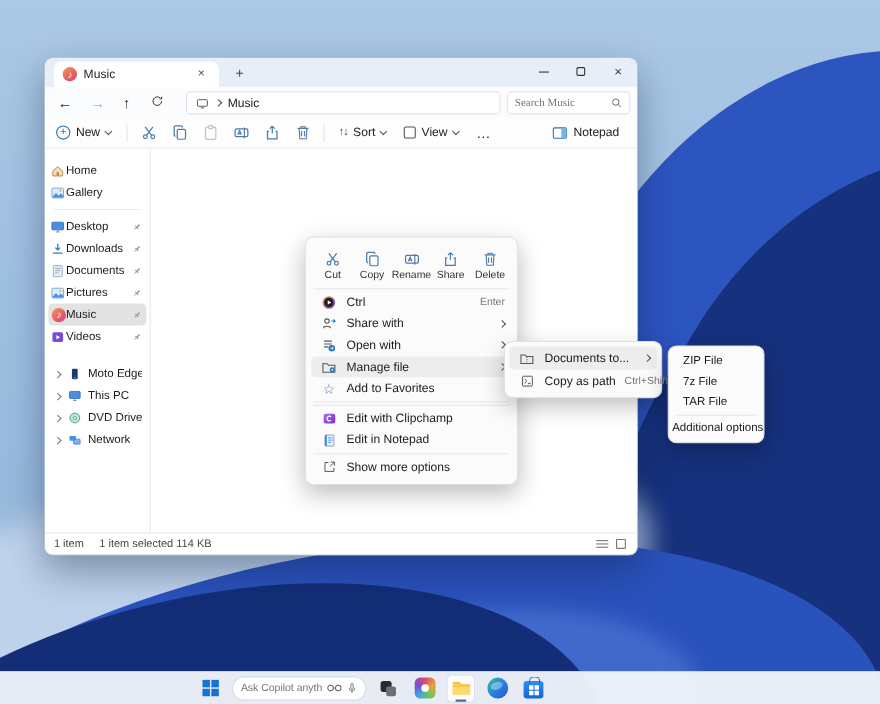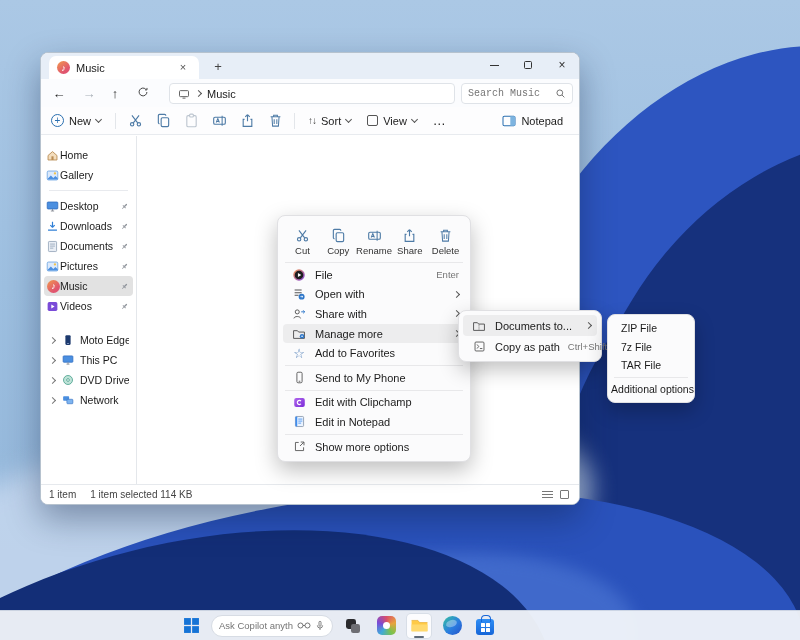--- a/index.html
+++ b/index.html
@@ -39,21 +39,21 @@
   .wbtn .maxbox { width:8px; height:8px; border:1px solid #333; border-radius:1.5px; }
 
   .navbar { position:relative; height:28px; background:#fbfcfe; display:flex; align-items:center; }
   .navbtn { width:24px; text-align:center; font-size:13px; color:#222; }
   .navbtn.dis { color:#a8aeb6; }
   .crumbbox { position:absolute; left:128px; top:4px; width:286px; height:21px; border:1px solid #dfe3e8;
     border-radius:4px; background:#fff; display:flex; align-items:center; gap:6px; padding:0 8px; font-size:11px; }
   .searchbox { position:absolute; left:420px; top:4px; width:112px; height:21px; border:1px solid #dfe3e8;
     border-radius:4px; background:#fff; display:flex; align-items:center; padding:0 6px; }
   .searchbox input { flex:1; min-width:0; border:0; outline:0; font-size:10px; color:#444; background:transparent;
-    font-family:Liberation Mono, monospace; }
+    font-family:Liberation Serif, serif; }
 
   .toolbar { position:relative; height:28px; background:#fdfdfe; border-bottom:1px solid #e8ebef;
     display:flex; align-items:center; font-size:11px; }
   .newbtn { display:flex; align-items:center; gap:5px; padding:0 9px 0 10px; height:24px; border-radius:4px; }
   .pluscirc { width:13px; height:13px; border:1.2px solid #2a6fb0; border-radius:50%; color:#2a6fb0;
     font-size:10px; line-height:11px; text-align:center; }
   .tico { width:28px; height:24px; display:flex; align-items:center; justify-content:center; border-radius:4px; }
   .tsep { width:1px; height:16px; background:#e3e6ea; margin:0 5px; }
   .ddbtn { display:flex; align-items:center; gap:5px; padding:0 8px; height:24px; border-radius:4px; color:#222; }
   .details-btn { position:absolute; right:10px; display:flex; align-items:center; gap:5px; height:24px; padding:0 6px; border-radius:4px; }
@@ -477,70 +477,61 @@
               <linearGradient id="pg" x1="0" y1="0" x2="1" y2="1">
                 <stop offset="0" stop-color="#f59a4e"></stop>
                 <stop offset="1" stop-color="#7d3fe0"></stop>
               </linearGradient>
             </defs>
             <circle cx="8" cy="8" r="6.6" fill="url(#pg)"></circle>
             <circle cx="8" cy="8" r="4.9" fill="#1d1d1f"></circle>
             <path d="M6.8 5.6v4.8L10.6 8z" fill="#fff"></path>
           </svg>
       </span>
-      <span class="mil">File</span>
+      <span class="mil">Ctrl</span>
       <span class="mis">Enter</span>
+    </div>
+    <div class="mi">
+      <span class="mic">
+        <svg width="14" height="14" viewBox="0 0 16 16">
+            <circle cx="6" cy="5.6" r="2.3" fill="none" stroke="#555" stroke-width="1.1"></circle>
+            <path d="M2.2 13c.4-2.8 7.2-2.8 7.6 0" fill="none" stroke="#555" stroke-width="1.1"></path>
+            <path d="M10.5 5.5h4M12.8 3.8l1.7 1.7-1.7 1.7" stroke="#2e77c9" stroke-width="1.1" fill="none"></path>
+          </svg>
+      </span>
+      <span class="mil">Share with</span>
+      <span class="chev right"></span>
     </div>
     <div class="mi">
       <span class="mic">
         <svg width="14" height="14" viewBox="0 0 16 16">
             <path d="M3 3.5h8M3 6.5h8M3 9.5h4.5" stroke="#555" stroke-width="1.2"></path>
             <circle cx="11" cy="11" r="3.4" fill="#2e77c9"></circle>
             <path d="M9.6 11h2.6M11.2 9.9l1.2 1.1-1.2 1.1" stroke="#fff" stroke-width=".9" fill="none"></path>
           </svg>
       </span>
       <span class="mil">Open with</span>
       <span class="chev right"></span>
     </div>
-    <div class="mi">
-      <span class="mic">
-        <svg width="14" height="14" viewBox="0 0 16 16">
-            <circle cx="6" cy="5.6" r="2.3" fill="none" stroke="#555" stroke-width="1.1"></circle>
-            <path d="M2.2 13c.4-2.8 7.2-2.8 7.6 0" fill="none" stroke="#555" stroke-width="1.1"></path>
-            <path d="M10.5 5.5h4M12.8 3.8l1.7 1.7-1.7 1.7" stroke="#2e77c9" stroke-width="1.1" fill="none"></path>
-          </svg>
-      </span>
-      <span class="mil">Share with</span>
-      <span class="chev right"></span>
-    </div>
     <div class="mi hl">
       <span class="mic">
         <svg width="14" height="14" viewBox="0 0 16 16">
             <path d="M1.8 4.2h4.4l1.4 1.6h6.6v7.2H1.8z" fill="none" stroke="#555" stroke-width="1.1"></path>
             <circle cx="11.5" cy="10.5" r="2.6" fill="#2e77c9"></circle>
             <circle cx="11.5" cy="10.5" r=".9" fill="#fff"></circle>
           </svg>
       </span>
-      <span class="mil">Manage more</span>
+      <span class="mil">Manage file</span>
       <span class="chev right"></span>
     </div>
     <div class="mi">
       <span class="mic star">☆</span>
       <span class="mil">Add to Favorites</span>
     </div>
     <div class="ctxdiv"></div>
-    <div class="mi">
-      <span class="mic">
-        <svg width="13" height="13" viewBox="0 0 16 16">
-            <rect x="4.8" y="1.5" width="6.4" height="13" rx="1.5" fill="none" stroke="#555" stroke-width="1.1"></rect>
-            <path d="M7 12.6h2" stroke="#555" stroke-width="1.1"></path>
-          </svg>
-      </span>
-      <span class="mil">Send to My Phone</span>
-    </div>
     <div class="ctxdiv"></div>
     <div class="mi">
       <span class="mic">
         <svg width="13" height="13" viewBox="0 0 16 16">
             <defs>
               <linearGradient id="cc" x1="0" y1="0" x2="1" y2="1">
                 <stop offset="0" stop-color="#b066ec"></stop>
                 <stop offset="1" stop-color="#7a2bd8"></stop>
               </linearGradient>
             </defs>

